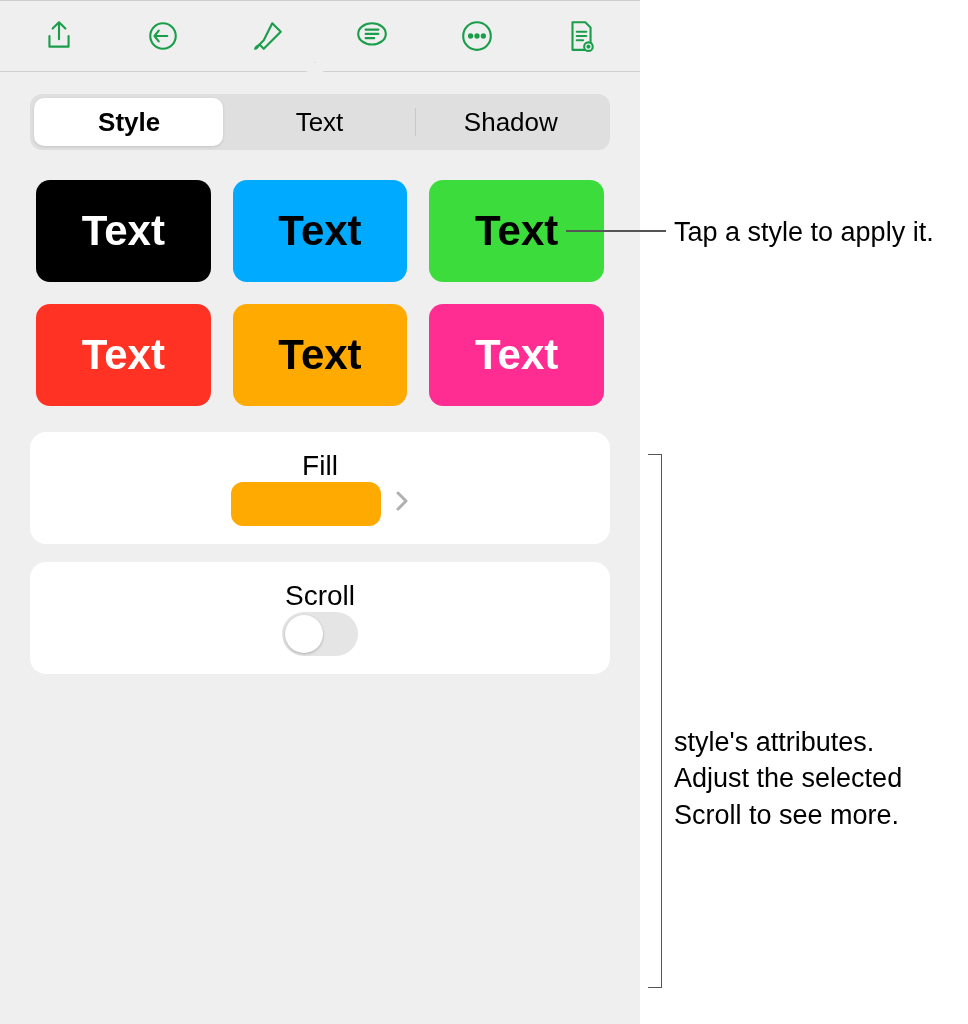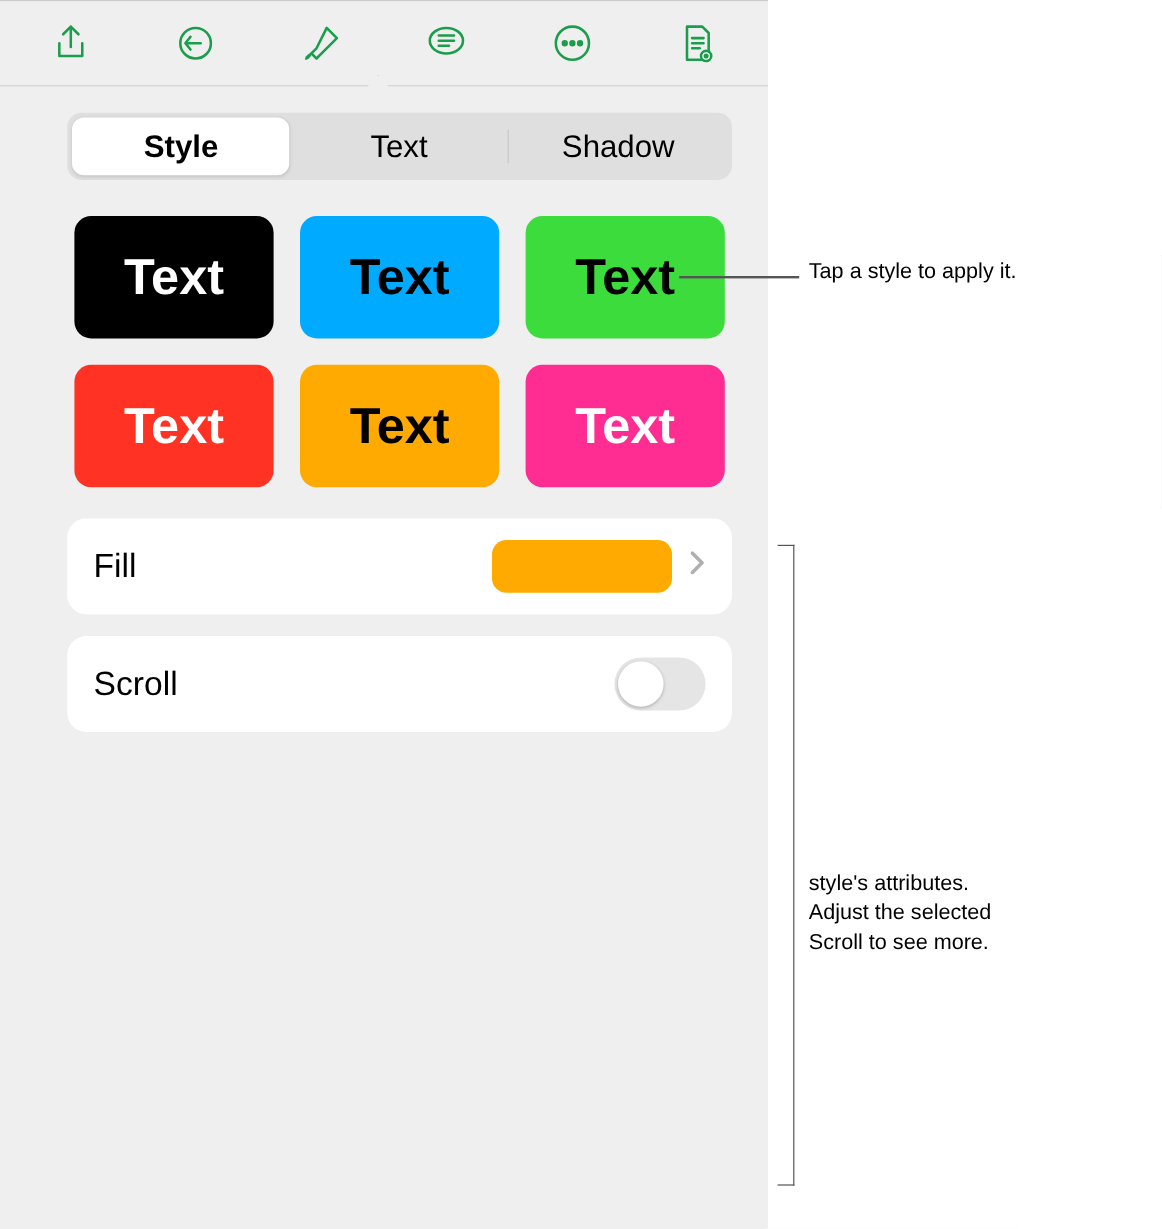--- a/index.html
+++ b/index.html
@@ -62,21 +62,20 @@
     .content-bg {
       background: #f0efef;
       width: 100%;
       height: calc(100% - 72px);
     }
     .popover {
       width: 100%;
       height: 100%;
       background: #f0efef;
       padding-top: 12px;
-      padding-left: 26px;
     }
     .segmented {
       margin: 10px 30px 18px 30px;
       height: 56px;
       background: #e0dfdf;
       border-radius: 12px;
       display: flex;
       align-items: center;
       padding: 4px;
       position: relative;
@@ -136,20 +135,21 @@
     .card {
       background: #fff;
       margin: 0 30px 18px 30px;
       border-radius: 16px;
     }
     .card-row {
       display: flex;
       align-items: center;
       justify-content: space-between;
       padding: 18px 22px;
+      flex-direction: column;
     }
     .card-label {
       font-size: 28px;
       color: #000;
     }
     .fill-right {
       display: flex;
       align-items: center;
       gap: 14px;
     }
@@ -226,21 +226,21 @@
       border-radius: 50%;
       border: 2px solid #fff;
       display: flex;
       align-items: center;
       justify-content: center;
       color: #fff;
       font-size: 16px;
     }
     .callout {
       position: absolute;
-      font-size: 18px;
+      font-size: 27px;
       line-height: 1.35;
       color: #000;
     }
     .callout-1 {
       left: 674px;
       top: 214px;
     }
     .callout-2 {
       left: 674px;
       top: 724px;

